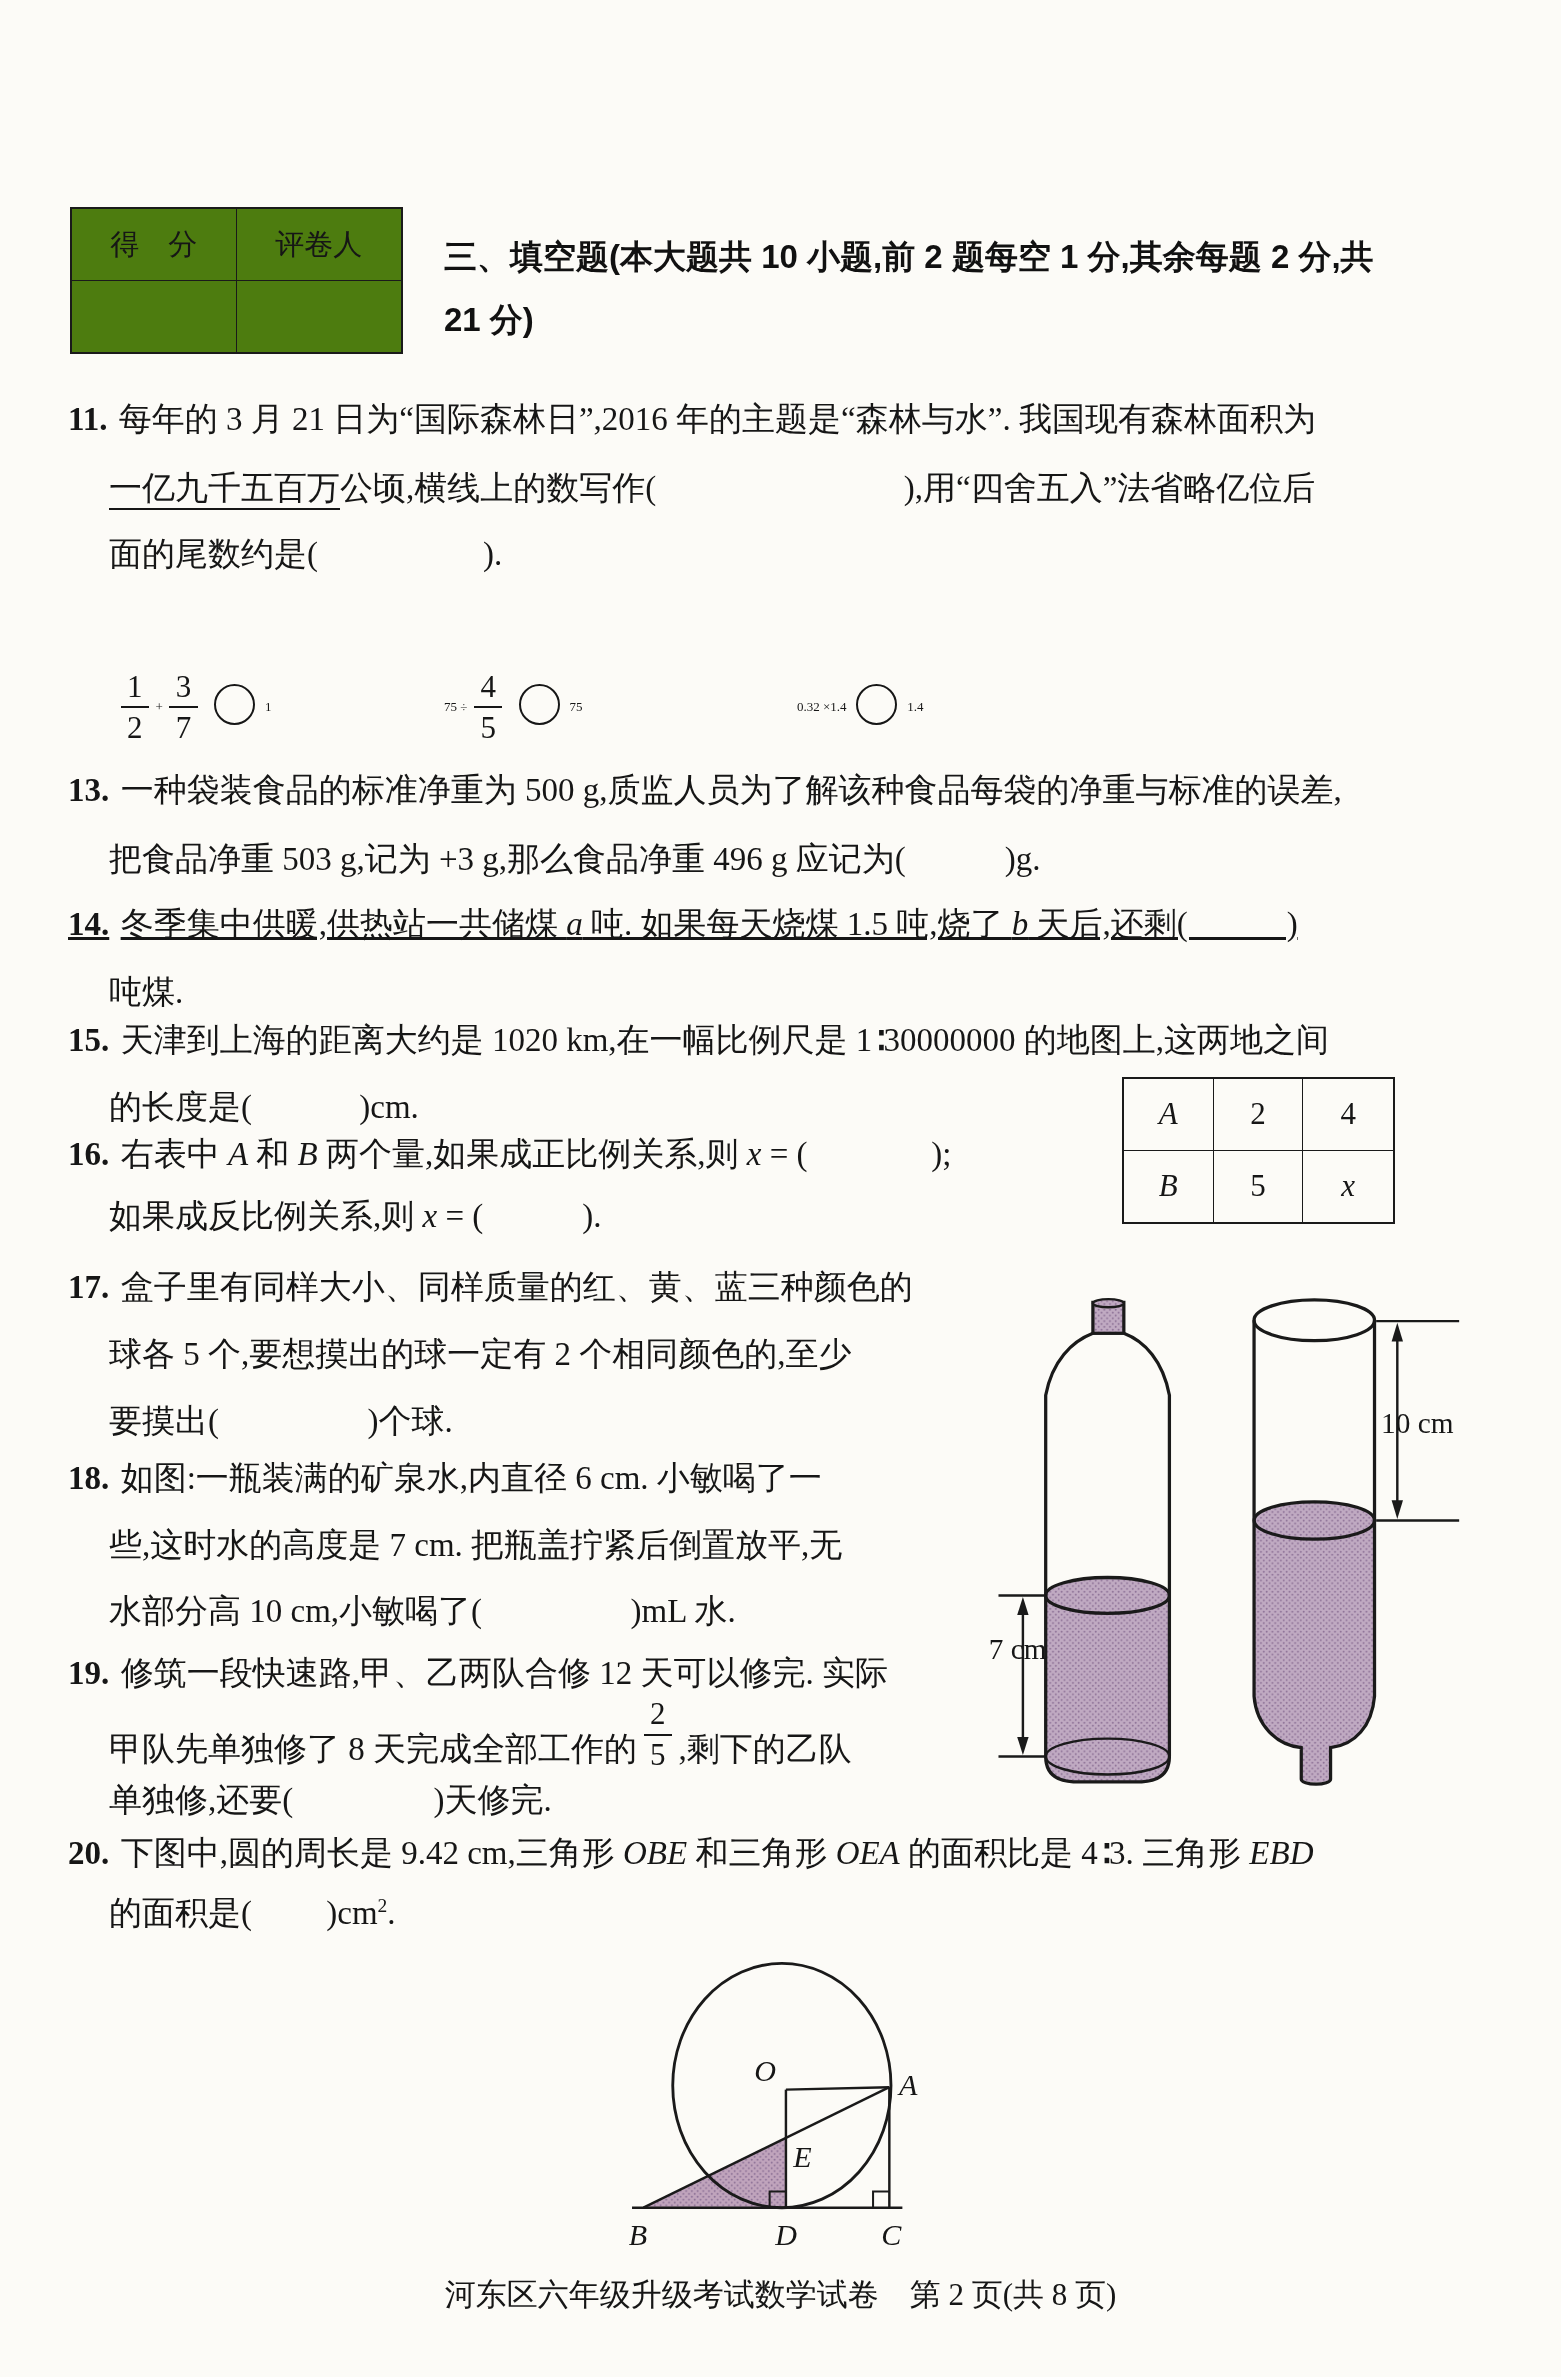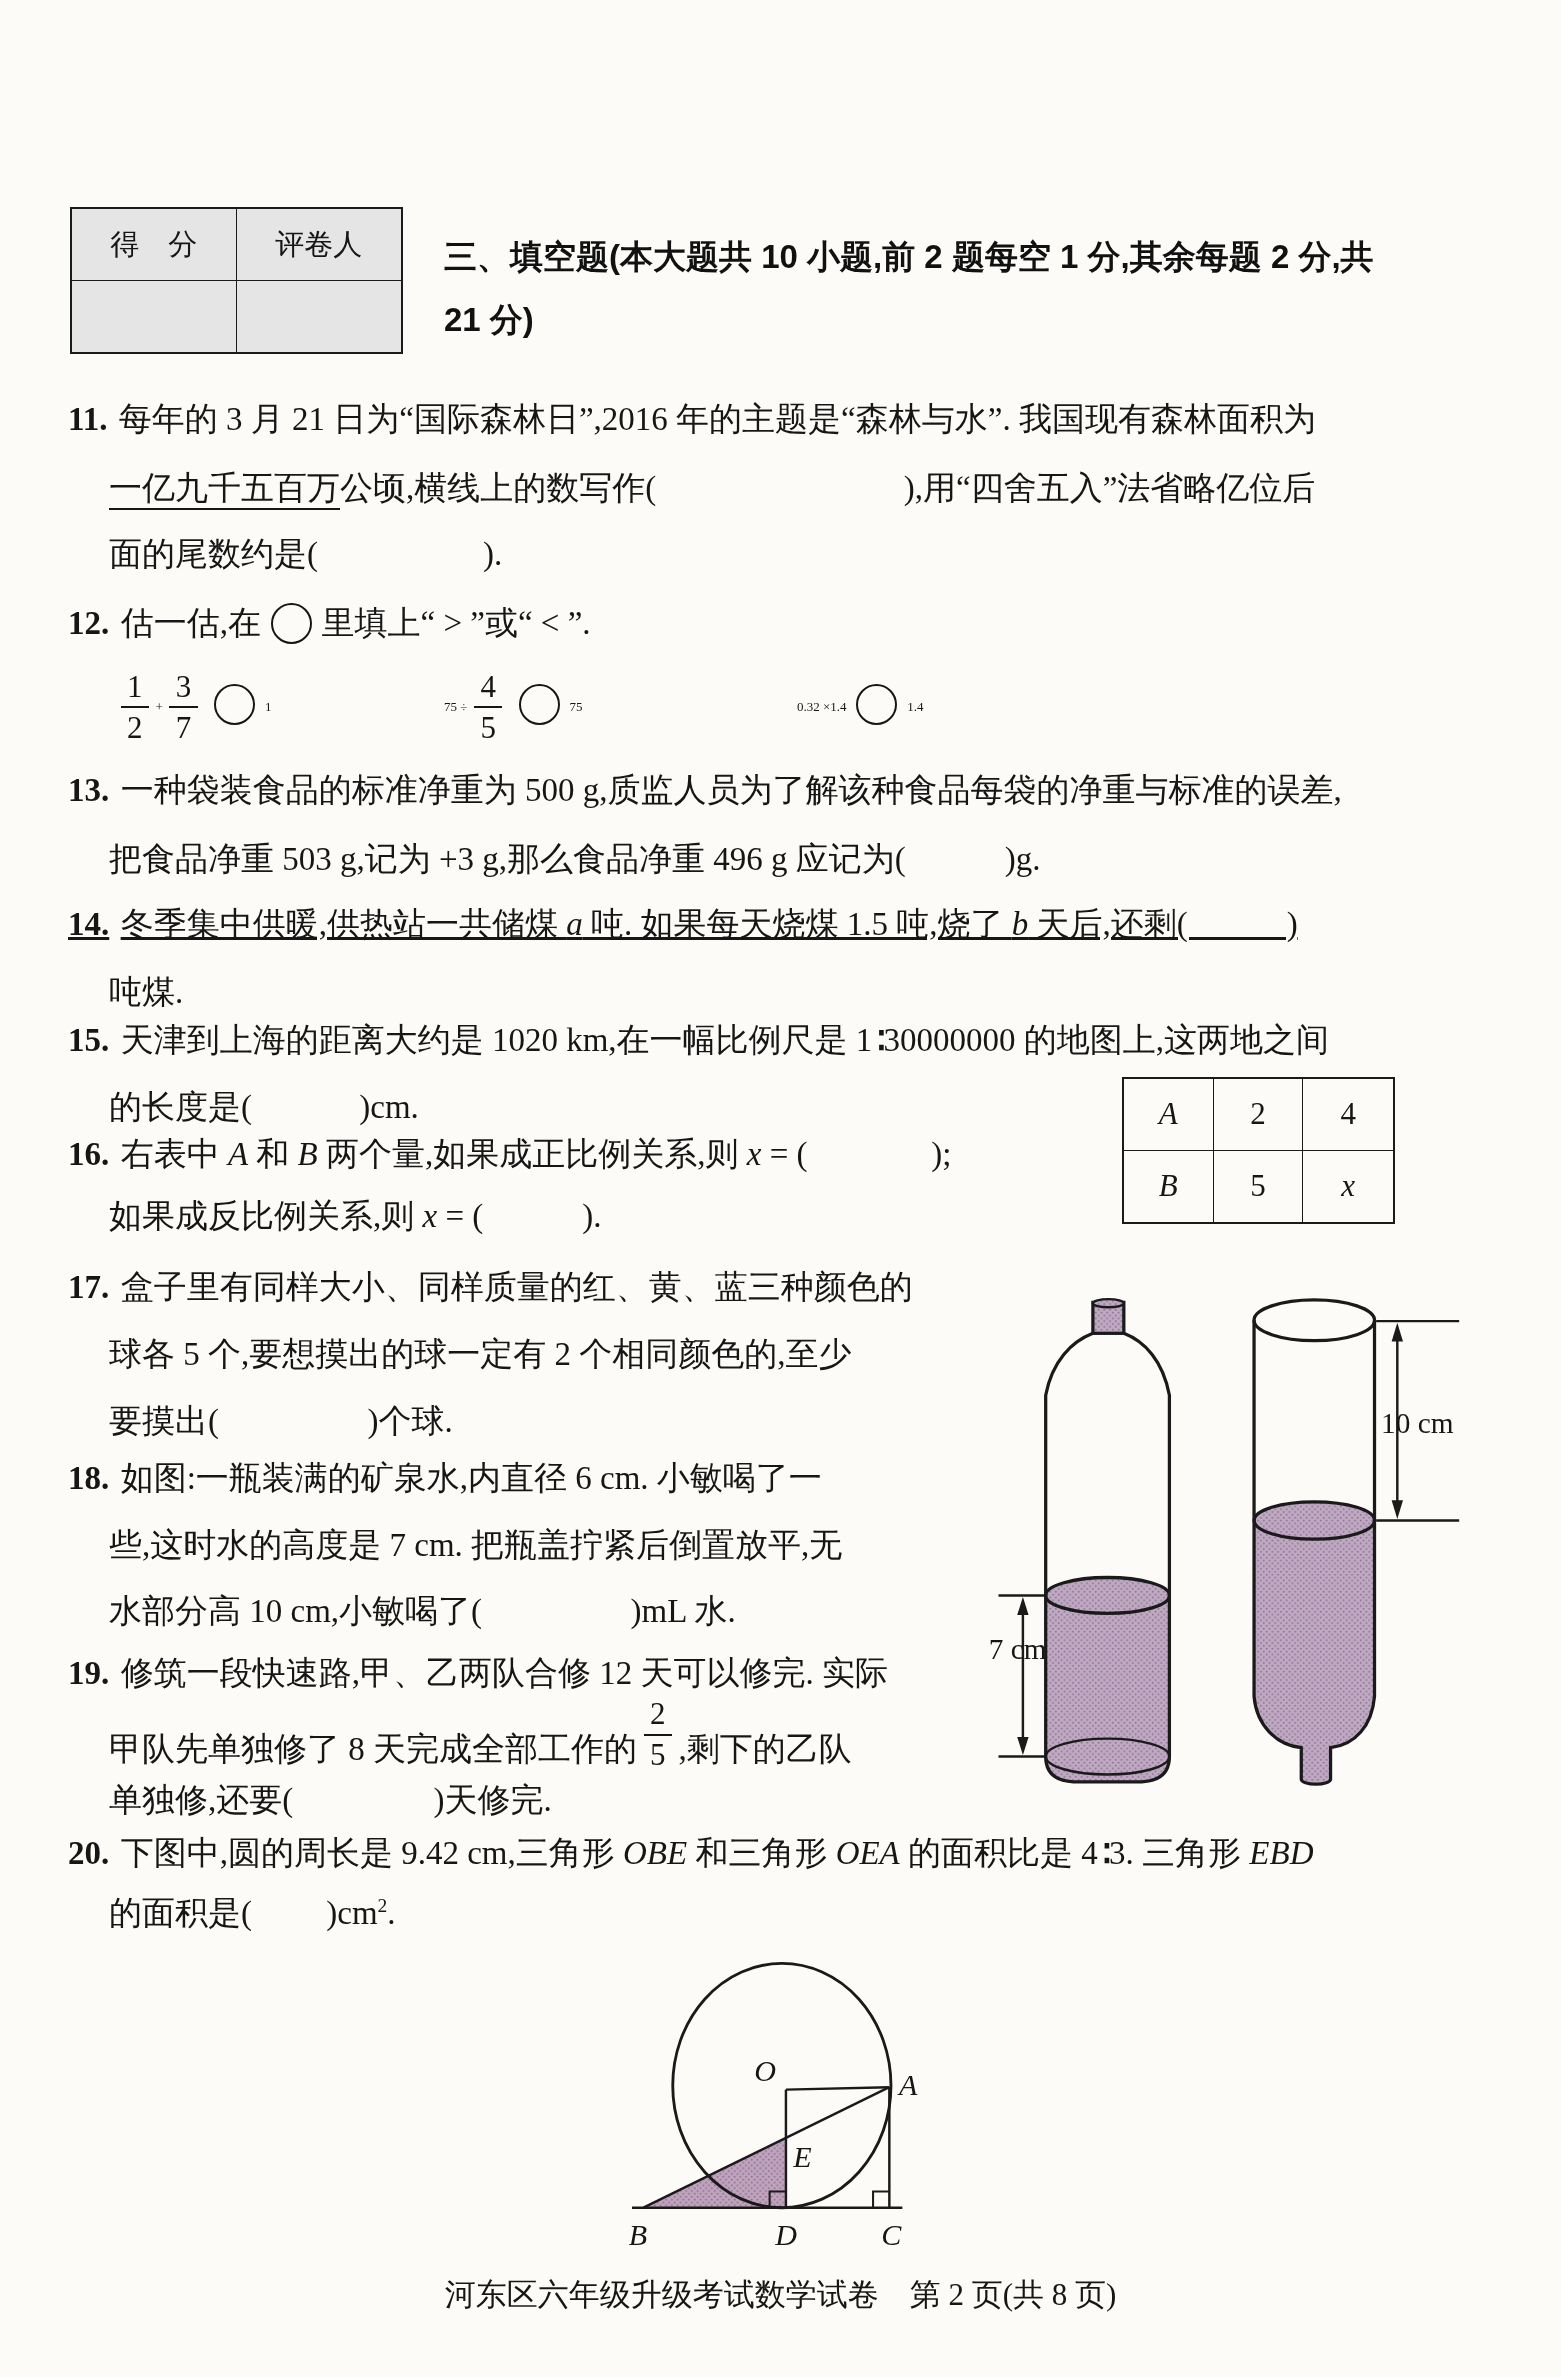--- a/index.html
+++ b/index.html
@@ -8,21 +8,21 @@
     position:relative;width:1561px;height:2377px;
     background:#fcfbf7;overflow:hidden;
     font-family:"Liberation Serif","DejaVu Serif",serif;
     color:#161616;
   }
   
   .score-table{
     position:absolute;left:70px;top:207px;width:329px;height:143px;
     border:2.4px solid #1a1a1a;display:grid;
     grid-template-columns:1fr 1fr;grid-template-rows:72px 1fr;
-    background:#e5e5e5;
+    background:#4d7c0f;
   }
   .st-cell{display:flex;align-items:center;justify-content:center;
     font-size:29px;border-right:1.6px solid #1a1a1a;border-bottom:1.6px solid #1a1a1a;}
   .st-cell.last-col{border-right:none;}
   .st-cell.last-row{border-bottom:none;}
   
   .sec-title{
     position:absolute;left:444px;
     font-family:"Liberation Sans","DejaVu Sans",sans-serif;
     font-weight:700;font-size:33px;white-space:pre;color:#111;
@@ -74,21 +74,20 @@
     <div class="st-cell last-col last-row"></div>
   </div>
 
   <div class="sec-title" style="top:235px;">三、填空题(本大题共 10 小题,前 2 题每空 1 分,其余每题 2 分,共</div>
   <div class="sec-title" style="top:298px;">21 分)</div>
 
   <div class="line qline" style="top:399px;"><span class="qnum">11.</span><span>每年的 3 月 21 日为“国际森林日”,2016 年的主题是“森林与水”. 我国现有森林面积为</span></div>
   <div class="line cline" style="top:534px;">面的尾数约是(                    ).</div>
   <div class="line cline" style="top:468px;"><span class="ul">一亿九千五百万</span><span>公顷,横线上的数写作(                              ),用“四舍五入”法省略亿位后</span></div>
 
-  <div class="line qline" style="top:603px;"><span class="qnum">12.</span><span>估一估,在</span><span class="circ"></span><span>里填上“ &gt; ”或“ &lt; ”.</span></div>
 
   <div class="exprrow" style="left:114px;">
     <span class="frac">
         <span class="fn">1</span>
         <span class="fd">2</span>
       </span>
     <span>+</span>
     <span class="frac">
         <span class="fn">3</span>
         <span class="fd">7</span>

